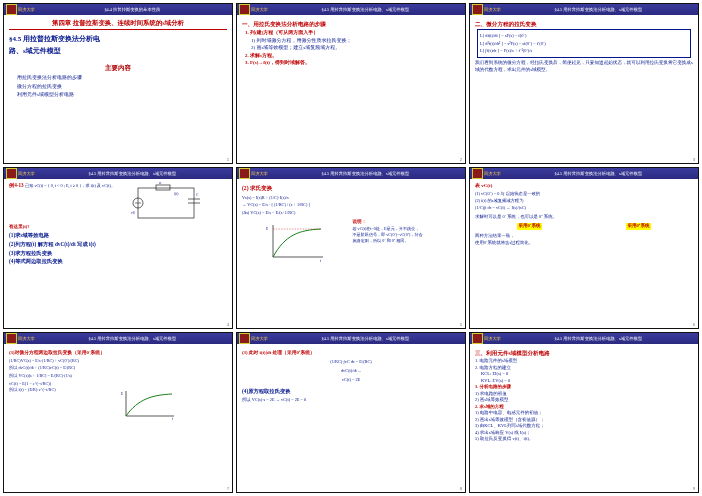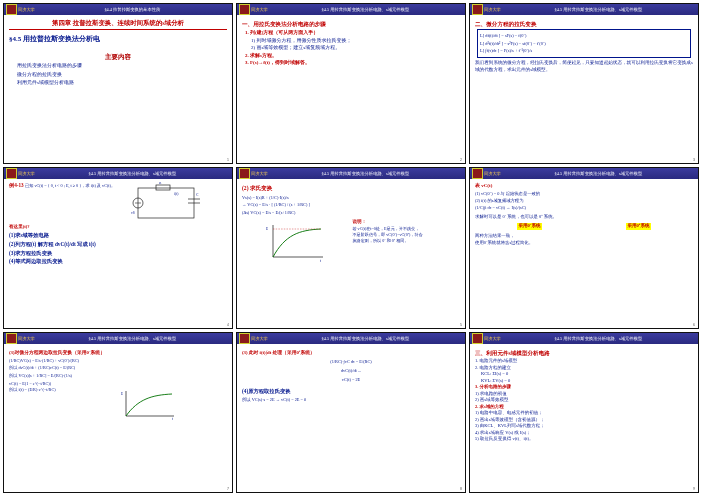--- a/index.html
+++ b/index.html
@@ -81,20 +81,21 @@
 
   <div class="slide">
     <div class="hdr">
       <div class="logo"></div>
       <div class="left">同济大学</div>
       <div class="mid">§4.4 拉普拉斯变换的基本性质</div>
     </div>
     <div class="body">
       <div class="redtitle">第四章 拉普拉斯变换、连续时间系统的s域分析</div>
       <div class="bigtitle">§4.5 用拉普拉斯变换法分析电</div>
+      <div class="bigtitle" style="margin-top:0">路、s域元件模型</div>
       <div class="subtitle">主要内容</div>
       <ul class="plain">
         <li>用拉氏变换法分析电路的步骤</li>
         <li>微分方程的拉氏变换</li>
         <li>利用元件s域模型分析电路</li>
       </ul>
     </div>
     <div class="pnum">1</div>
   </div>
 

